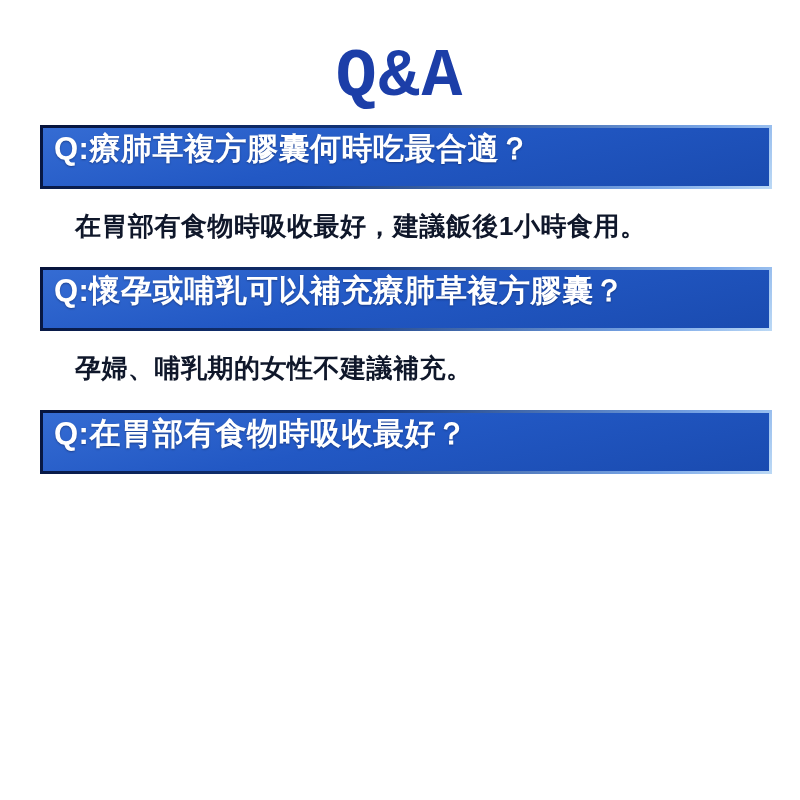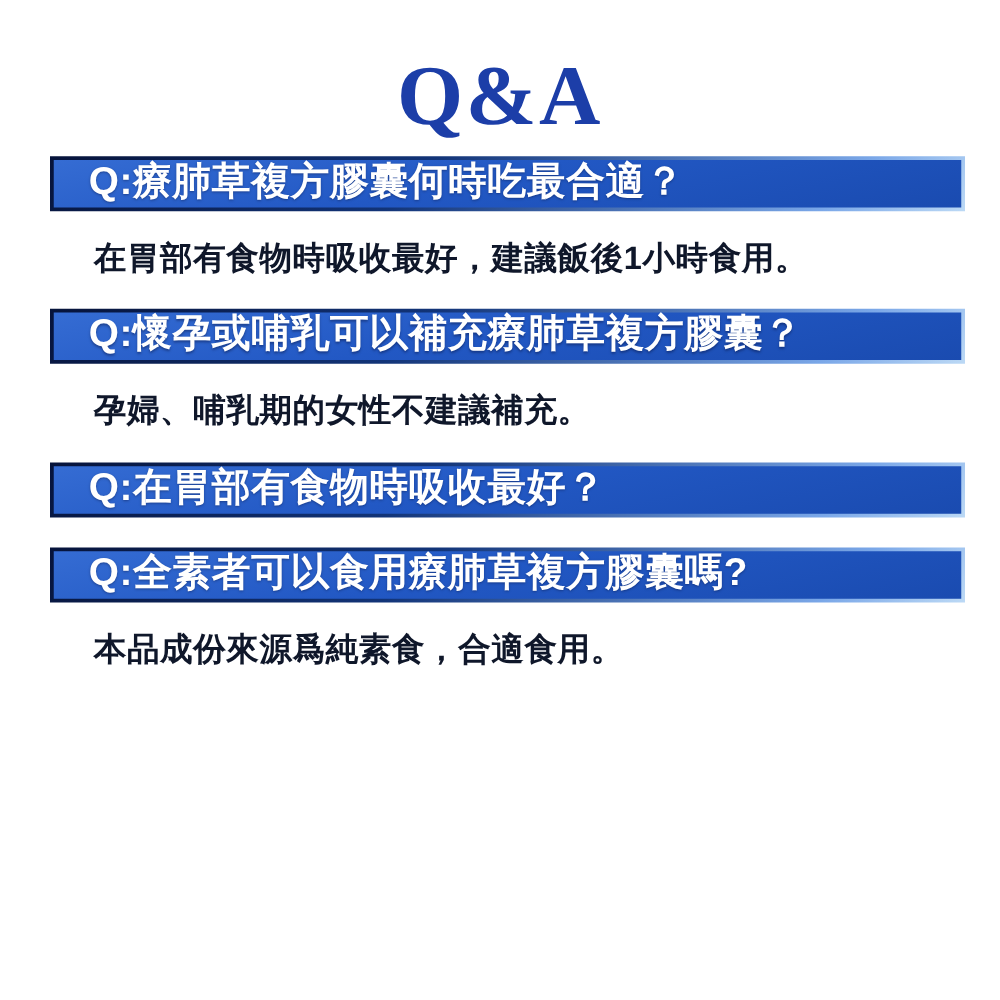--- a/index.html
+++ b/index.html
@@ -11,45 +11,45 @@
     position: relative;
     width: 800px;
     height: 800px;
     background: #ffffff;
     overflow: hidden;
     font-family: "Liberation Sans", "DejaVu Sans", sans-serif;
   }
   .qa-title {
     padding-top: 34px;
     text-align: center;
-    font-family: Liberation Serif, serif;
+    font-family: Liberation Mono, monospace;
     font-weight: bold;
     font-size: 68px;
     line-height: 1.25;
     letter-spacing: 2px;
     color: var(--title-blue, #1c3ea8);
   }
   .content {
     margin: 6px 28px 0 40px; 
   }
   .qa-item { margin-bottom: 24px; }
   .qa-banner {
     
     padding: 3px;
     background: linear-gradient(135deg,
       var(--frame-dark, #06133a) 0%,
       #123478 40%,
       #7aa7e8 85%,
       var(--frame-light, #bcd9f5) 100%);
   }
   .qa-banner-inner {
-    height: 38px;
+    height: 58px;
     display: flex;
-    align-items: flex-end;
-    padding-left: 28px;
+    align-items: flex-start;
+    padding-left: 11px;
     background: linear-gradient(168deg,
       var(--banner-top, #356cd3) 0%,
       #2258c4 45%,
       var(--banner-bottom, #1a4bb0) 100%);
   }
   .qa-question {
     color: #ffffff;
     font-weight: bold;
     font-size: 31px;
     letter-spacing: 0.5px;
@@ -96,26 +96,18 @@
     </div>
 
     <div class="qa-item">
       <div class="qa-banner">
         <div class="qa-banner-inner">
           <span class="qa-question">Q:在胃部有食物時吸收最好？</span>
         </div>
       </div>
     </div>
 
-    <div class="qa-item">
-      <div class="qa-banner">
-        <div class="qa-banner-inner">
-          <span class="qa-question">Q:全素者可以食用療肺草複方膠囊嗎?</span>
-        </div>
-      </div>
-      <div class="qa-answer">本品成份來源爲純素食，合適食用。</div>
-    </div>
 
     <div class="qa-item">
     </div>
 
   </div>
 </div>
 
 </body></html>

